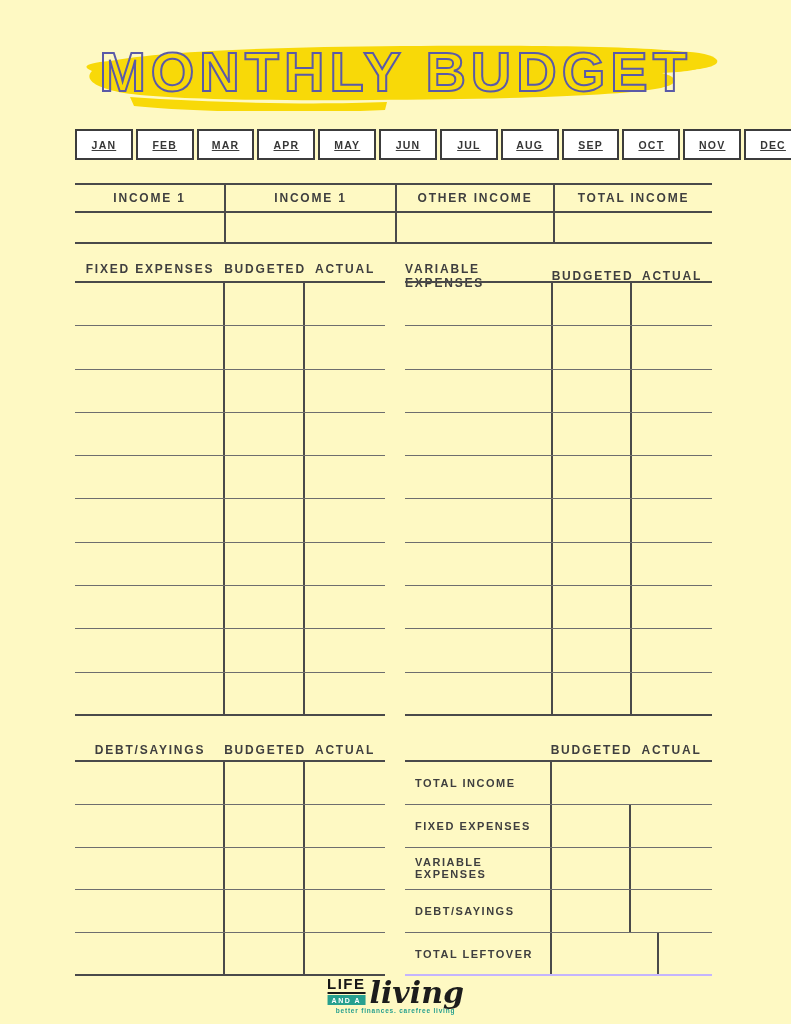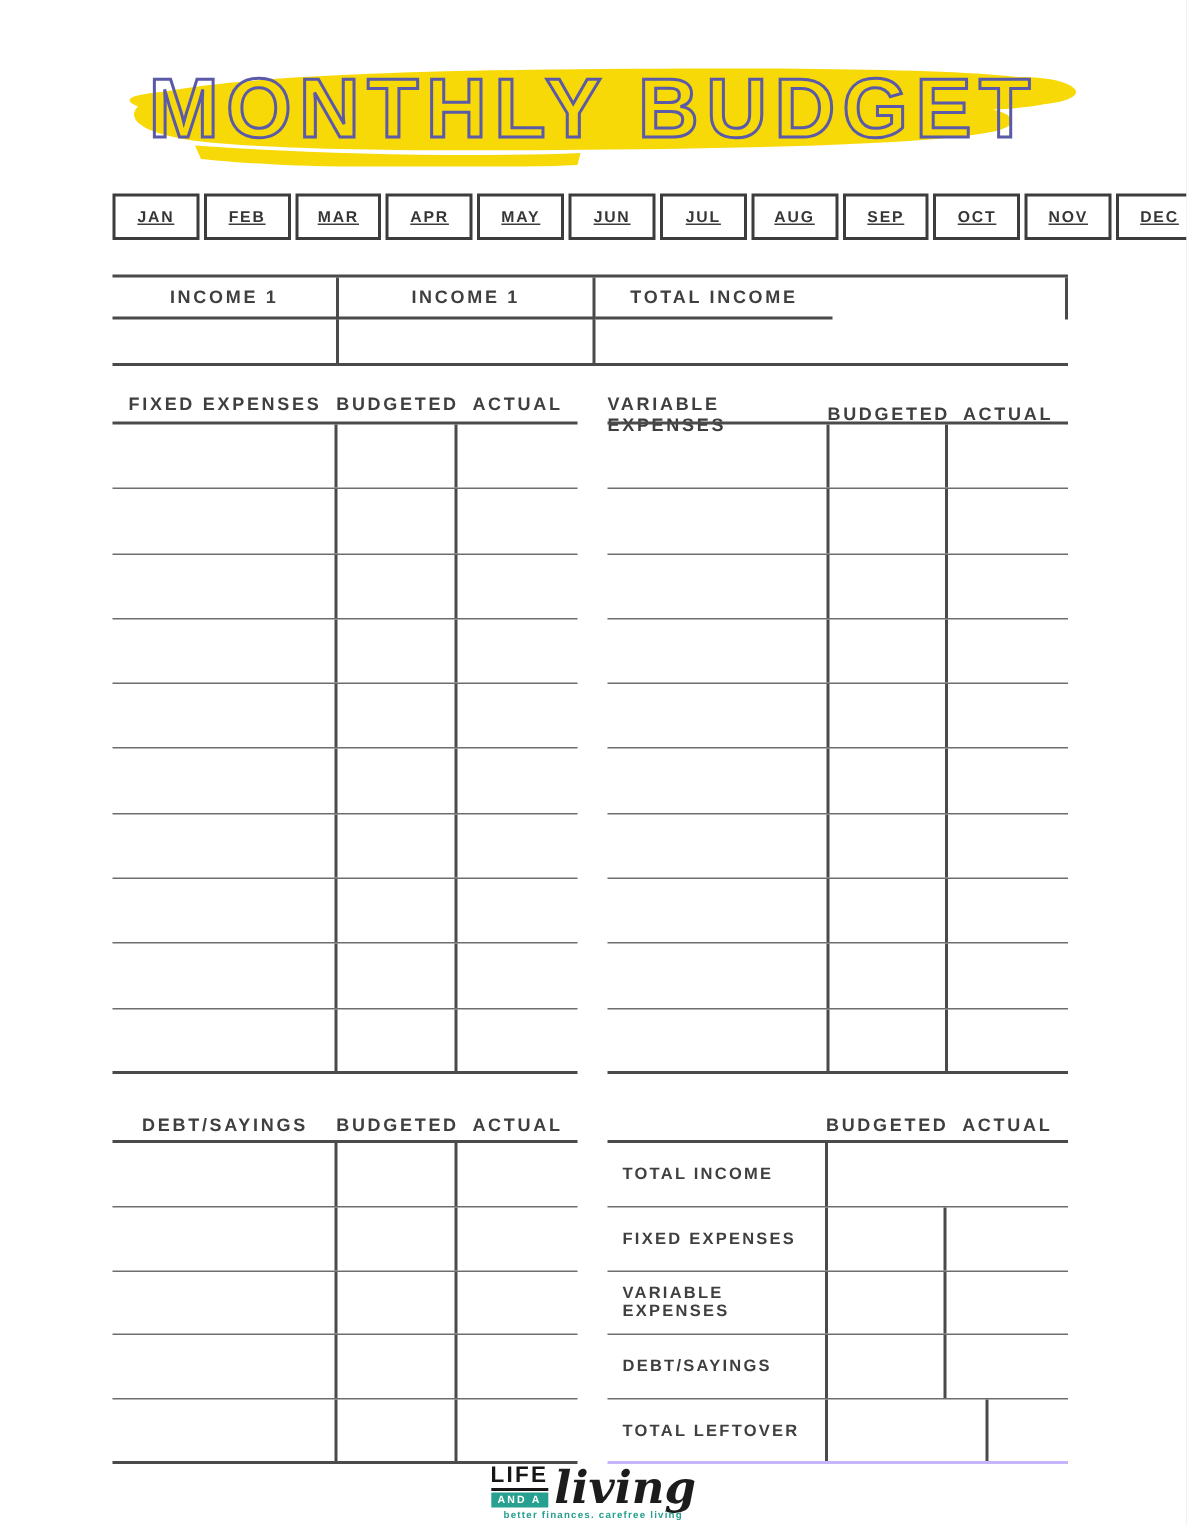--- a/index.html
+++ b/index.html
@@ -1,21 +1,21 @@
 <!DOCTYPE html>
 <html><head>
 <meta charset="utf-8">
 <style>
   * { box-sizing: border-box; margin: 0; padding: 0; }
   html,body { background:#e8e8e8; }
   .page {
     position: relative;
     width: 791px; height: 1024px;
     margin: 0 auto;
-    background: #ffffff;
+    background: #fef9c3;
     font-family: "Liberation Sans", sans-serif;
     color: #3d3d3d;
     overflow: hidden;
   }
 
   
   .title-wrap { position:absolute; left:50%; top:33px; transform:translateX(-50%); width:648px; height:78px; }
   .brush-svg { position:absolute; left:0; top:0; width:100%; height:100%; }
   .title {
     position:relative; margin:0; text-align:center; white-space:nowrap;
@@ -119,20 +119,21 @@
     <div class="month">AUG</div>
     <div class="month">SEP</div>
     <div class="month">OCT</div>
     <div class="month">NOV</div>
     <div class="month">DEC</div>
   </div>
 
   <div class="income">
     <div class="cell head lbl">INCOME 1</div>
     <div class="cell head lbl">INCOME 1</div>
+    <div class="cell head lbl">OTHER INCOME</div>
     <div class="cell head last lbl">TOTAL INCOME</div>
     <div class="cell"></div>
     <div class="cell"></div>
     <div class="cell"></div>
     <div class="cell last"></div>
   </div>
 
   <div class="exp-head head-fixed">
     <span class="lbl">FIXED EXPENSES</span>
     <span class="lbl">BUDGETED</span>

